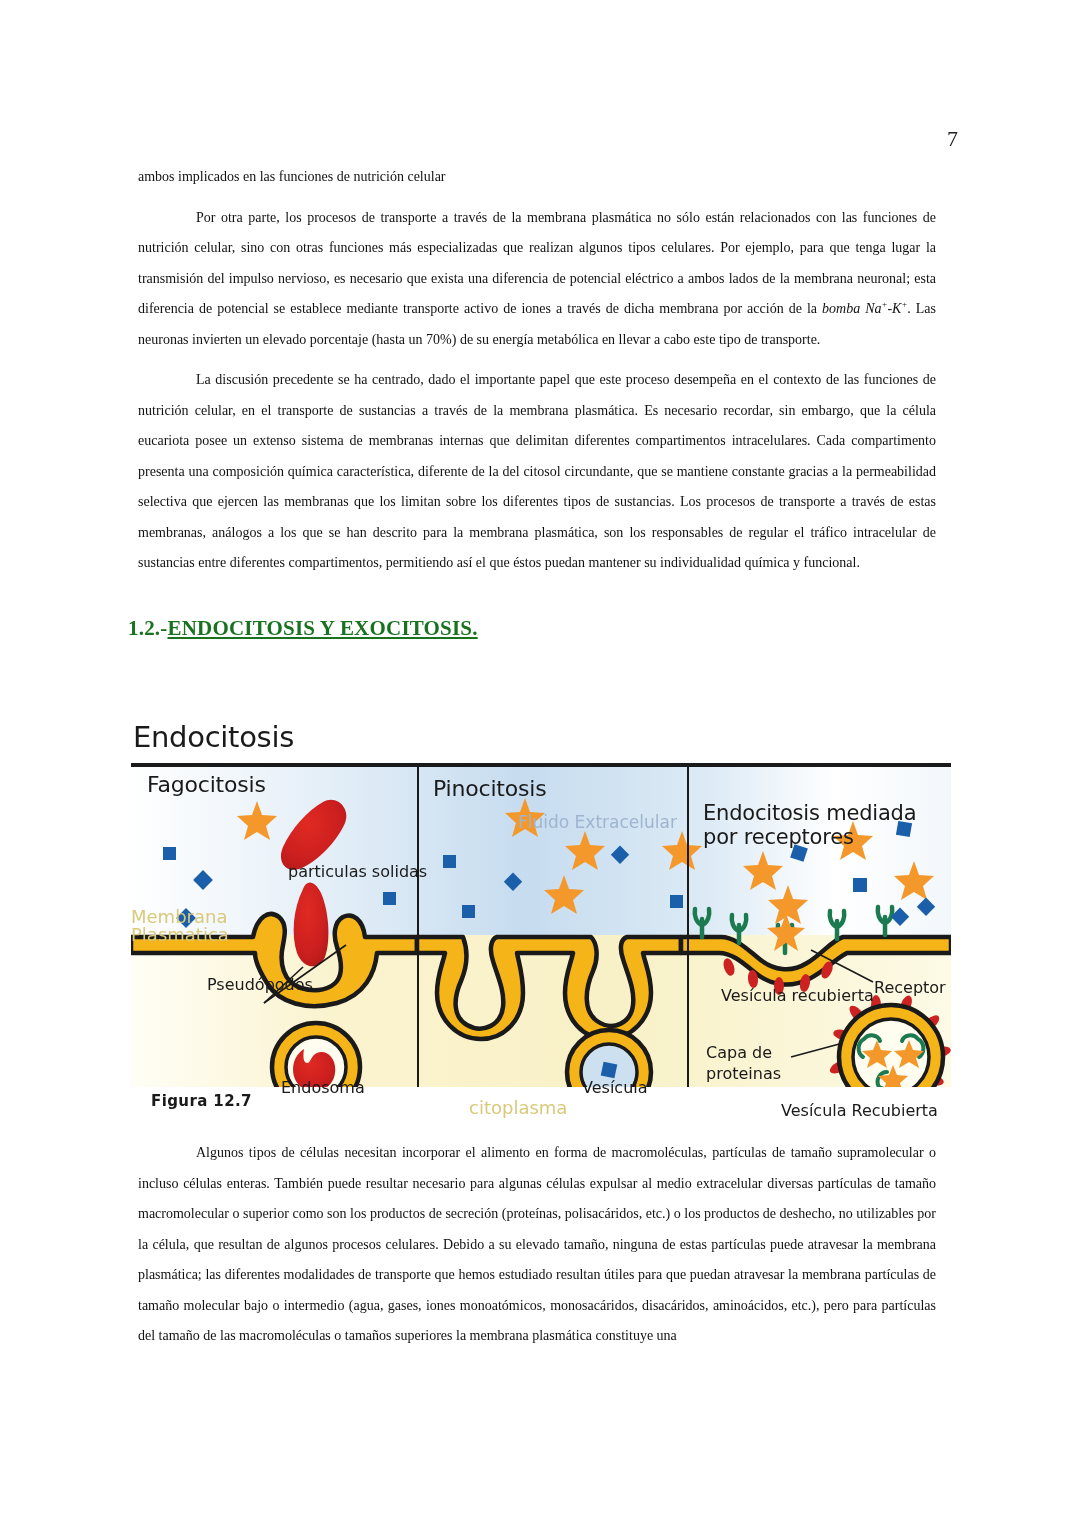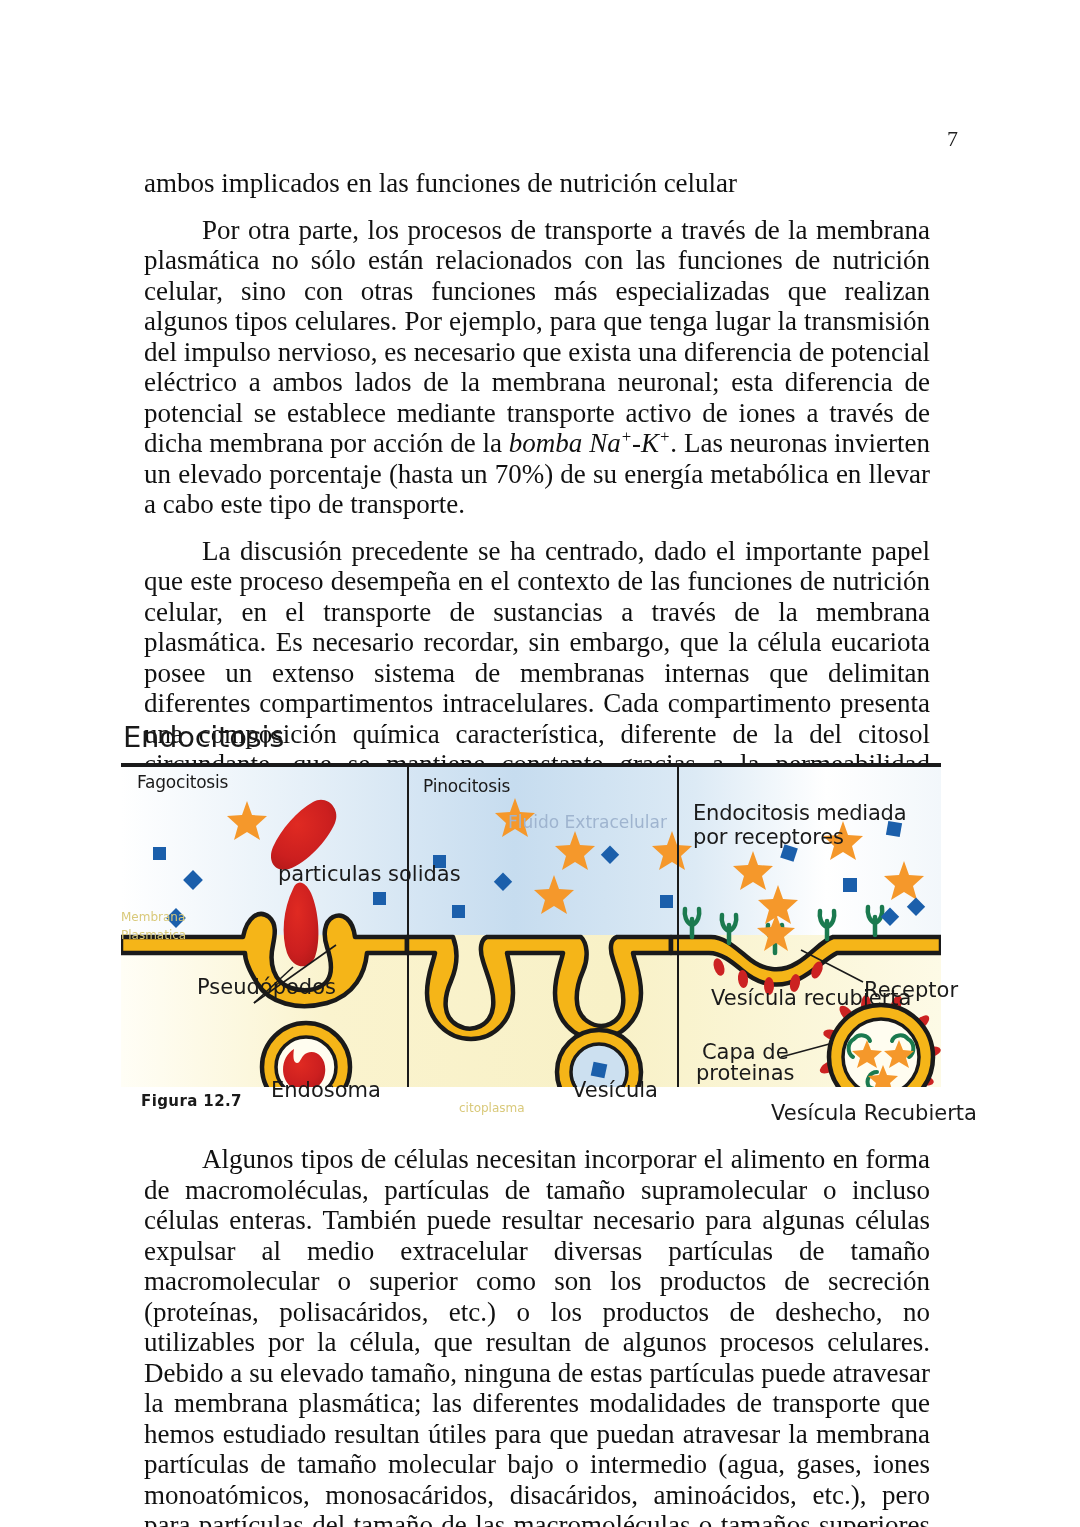--- a/index.html
+++ b/index.html
@@ -30,23 +30,23 @@
     font-size: 22px;
     color: #222;
   }
   .content {
     position: absolute;
     left: 128px;
     top: 152px;
     width: 818px;
   }
   p.body-text {
-    margin: 16px;
+    margin: 10px;
     font-family: "Liberation Serif", serif;
-    font-size: 27px;
+    font-size: 14px;
     line-height: 30.5px;
     text-align: justify;
     text-justify: inter-word;
     color: #111;
   }
   p.first-line {
     text-indent: 0;
   }
   p.indent {
     text-indent: 58px;
@@ -63,21 +63,21 @@
     font-size: 21px;
     color: #18721f;
     letter-spacing: 0.2px;
   }
   .section-heading .num { text-decoration: none; }
   .section-heading .ttl { text-decoration: underline; }
 
   
   .figure {
     position: absolute;
-    left: 121px;
+    left: 131px;
     top: 720px;
     width: 820px;
     height: 405px;
     font-family: "DejaVu Sans", sans-serif;
   }
   .fig-title {
     position: absolute;
     left: 2px;
     top: 0px;
     font-size: 29px;
@@ -111,30 +111,30 @@
     color: #1a1a1a;
     letter-spacing: 0.4px;
   }
   .fig-label {
     position: absolute;
     font-family: "DejaVu Sans", sans-serif;
     color: #1a1a1a;
     white-space: pre;
   }
   .lbl-pane {
-    font-size: 17px;
+    font-size: 22px;
     letter-spacing: -0.2px;
   }
   .lbl-pane.small {
     font-size: 21px;
     line-height: 24px;
   }
-  .lbl-mid { font-size: 21px; text-align: center; }
+  .lbl-mid { font-size: 16px; }
   .lbl-blue { color: #9fb4cf; font-size: 17px; }
-  .lbl-tan { color: #d9c97a; font-size: 12px; line-height: 18px; }
+  .lbl-tan { color: #d9c97a; font-size: 18px; line-height: 18px; }
   .divider {
     position: absolute;
     width: 2px;
     background: #1a1a1a;
   }
 </style>
 </head>
 <body>
 
 <div class="page">

